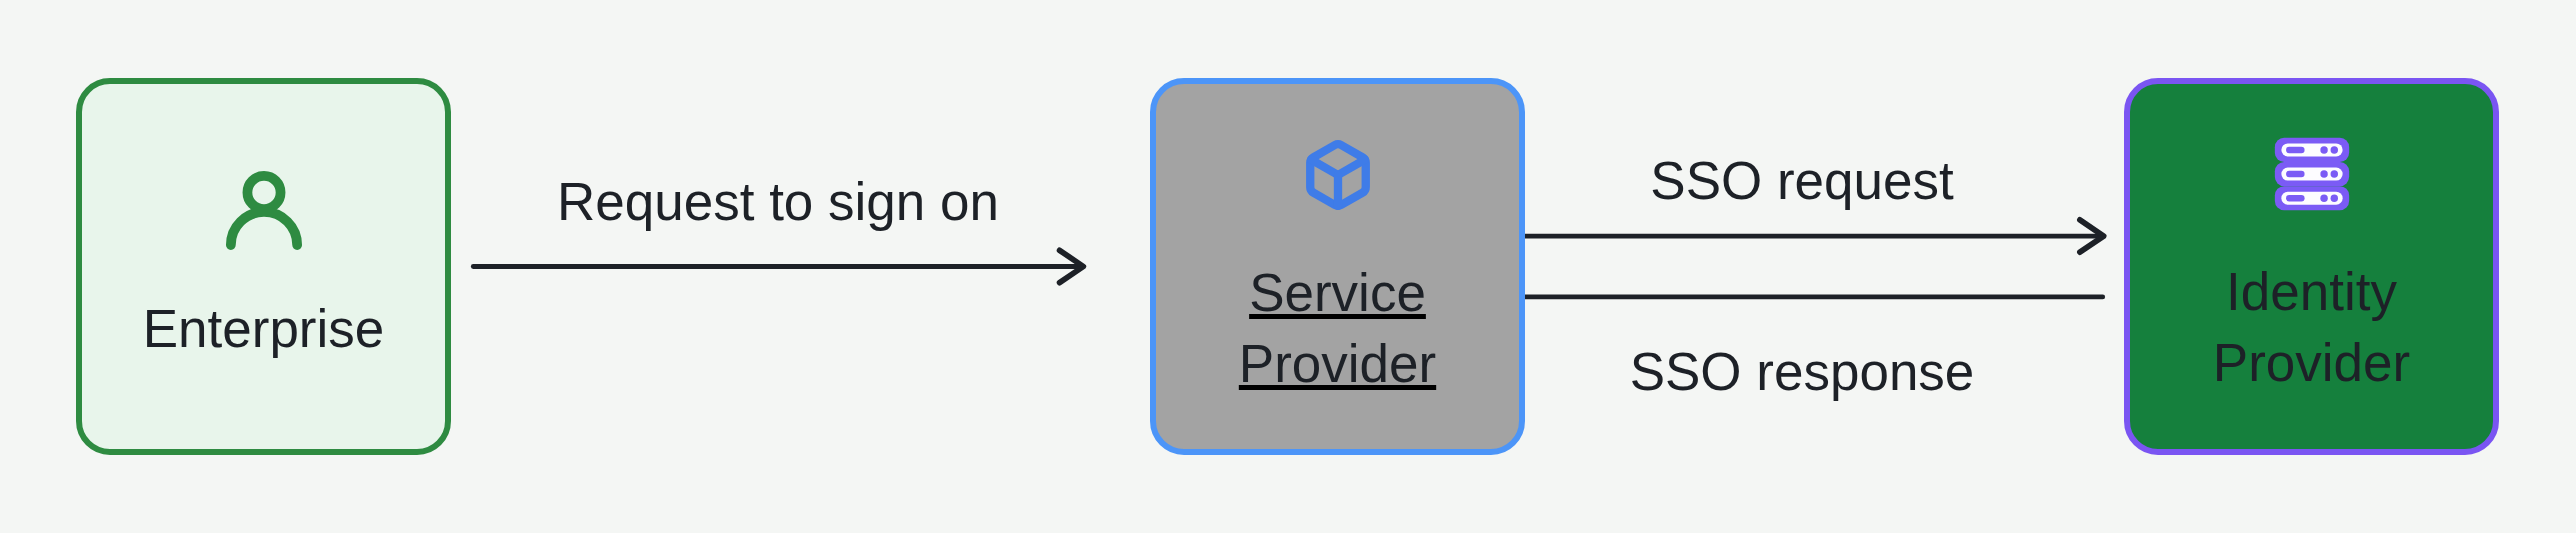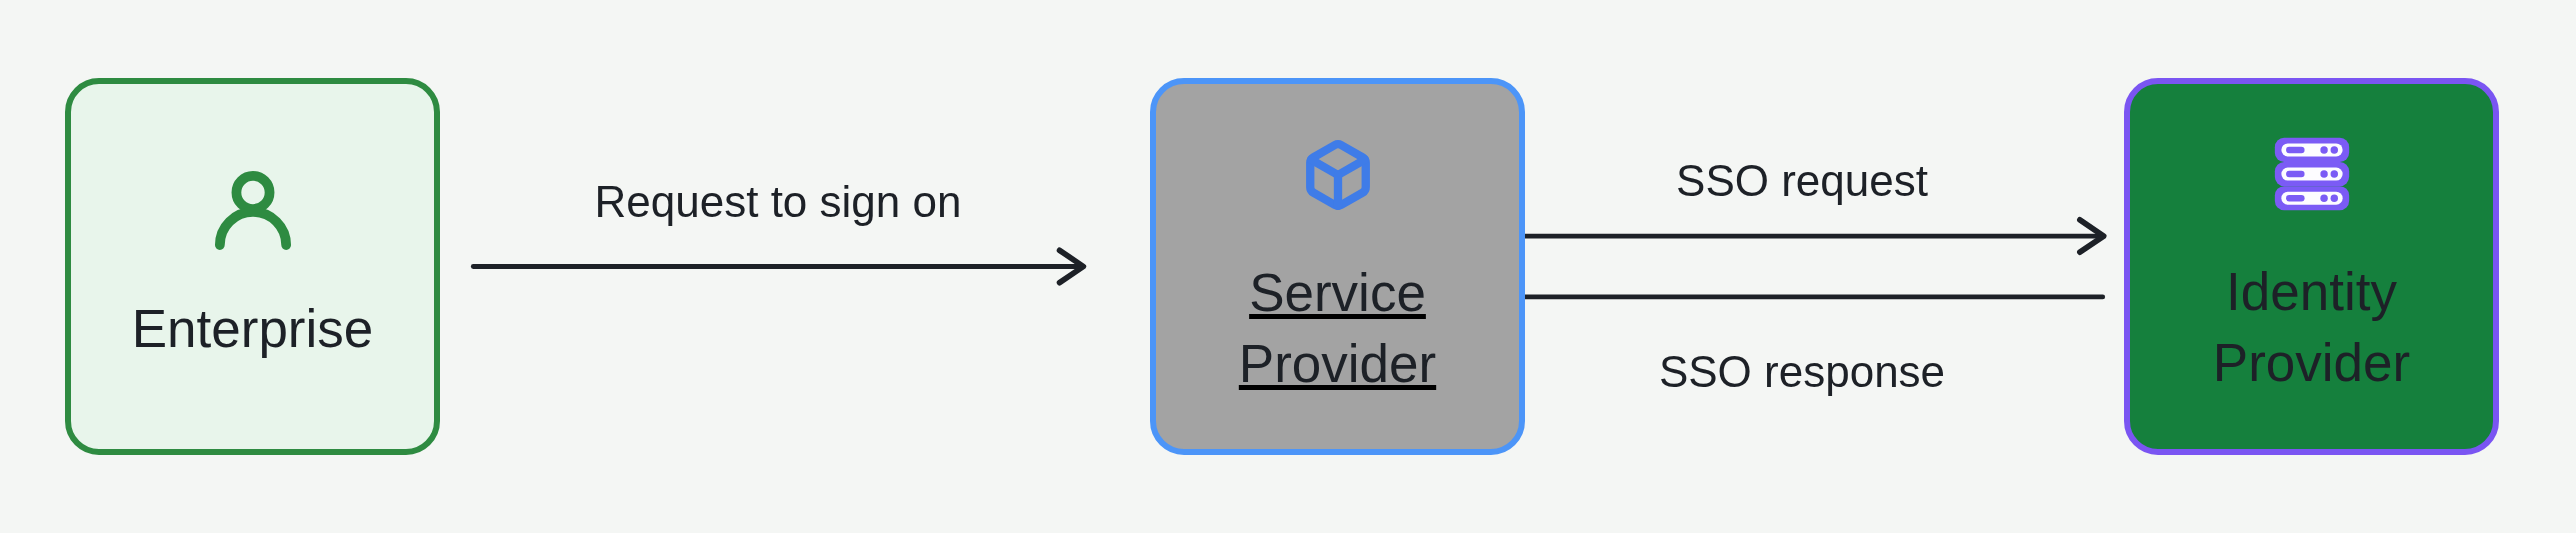--- a/index.html
+++ b/index.html
@@ -18,41 +18,41 @@
     height: 377px;
     box-sizing: border-box;
     border: 6.7px solid;
     border-radius: 34px;
     display: flex;
     flex-direction: column;
     align-items: center;
     justify-content: center;
     gap: 42px;
   }
-  .node-enterprise { left: 65px;  background: #e8f5eb; border-color: #2e8b41; }
+  .node-enterprise { left: 76px;  background: #e8f5eb; border-color: #2e8b41; }
   .node-service    { left: 1150px; background: #a3a3a3; border-color: #4c95f8; text-decoration: underline; }
   .node-identity   { left: 2124px; background: #15803d; border-color: #7a55f2; }
   .node-label {
     font-size: 53px;
     line-height: 71px;
     font-weight: 500;
     color: #1d2127;
     text-align: center;
     white-space: nowrap;
   }
   .icon { display: block; }
   .arrows {
     position: absolute;
     left: 0; top: 0;
     width: 2576px; height: 533px;
   }
   .edge-label {
     position: absolute;
     transform: translateX(-50%);
-    font-size: 44px;
+    font-size: 53px;
     line-height: 61px;
     font-weight: 500;
     color: #1d2127;
     white-space: nowrap;
   }
   .edge-label-request      { left: 778px;  top: 171px; }
   .edge-label-sso-request  { left: 1802px; top: 150px; }
   .edge-label-sso-response { left: 1802px; top: 341px; }
 </style>
 </head>

